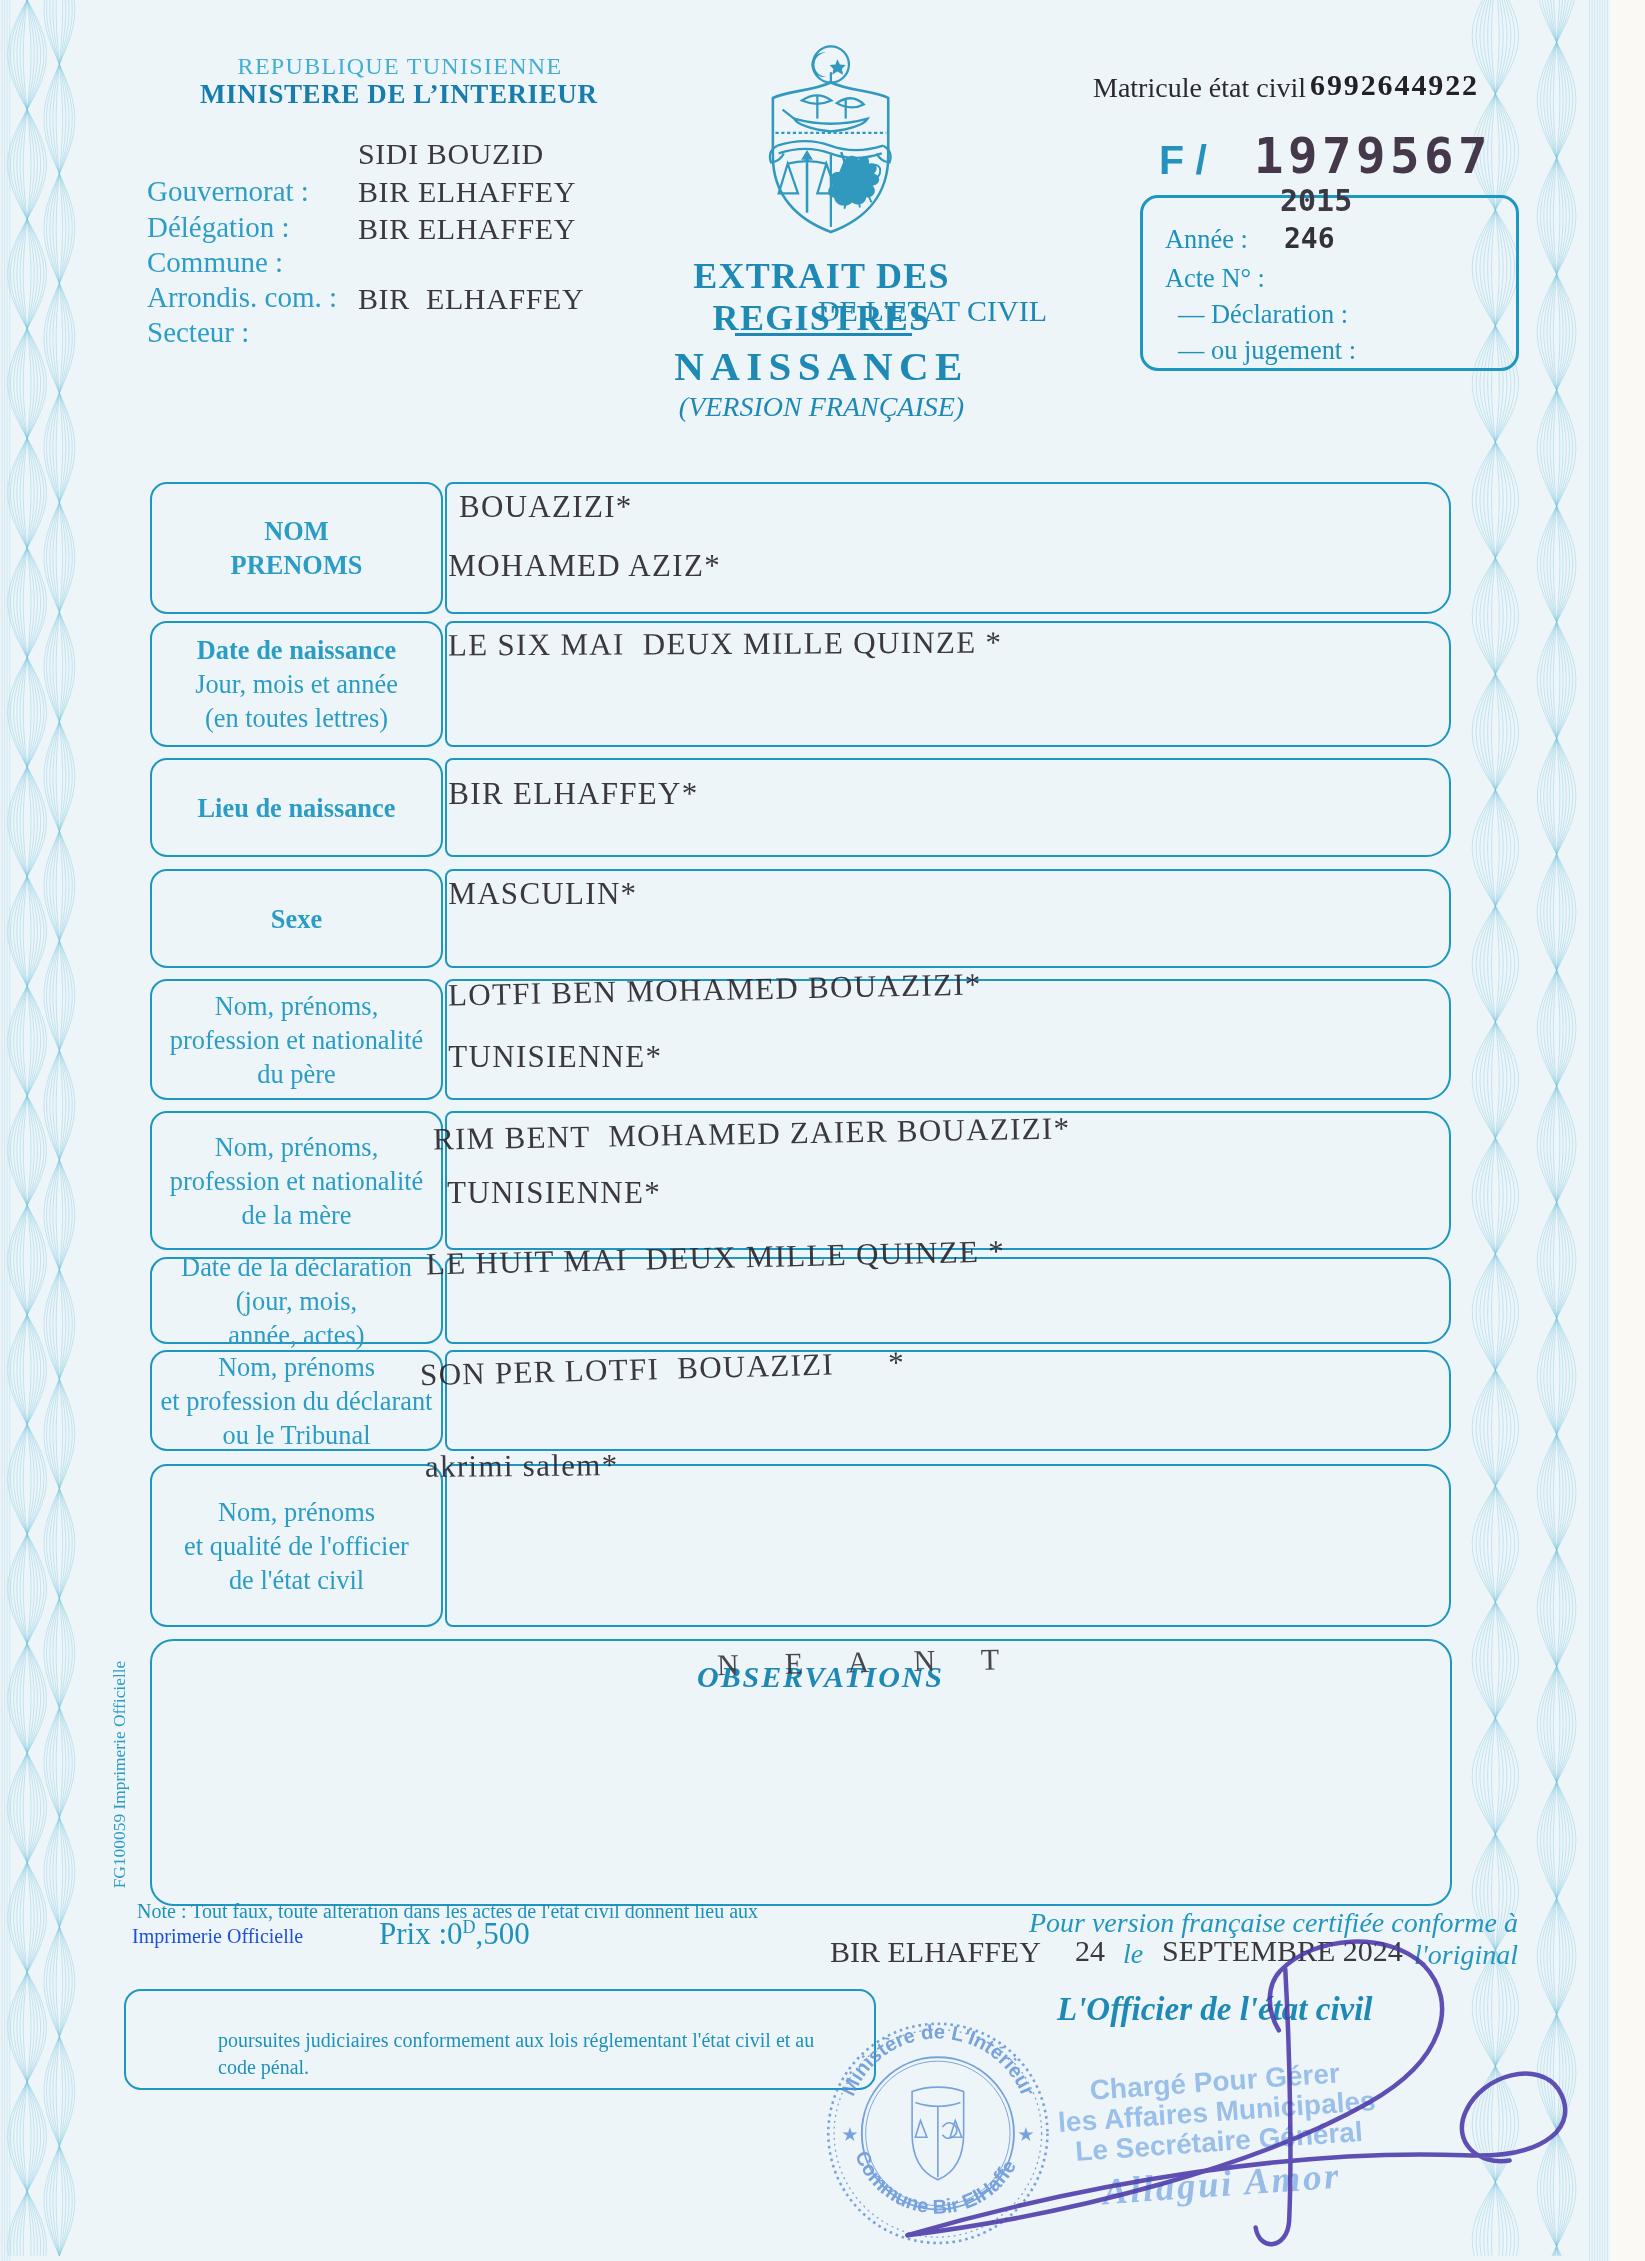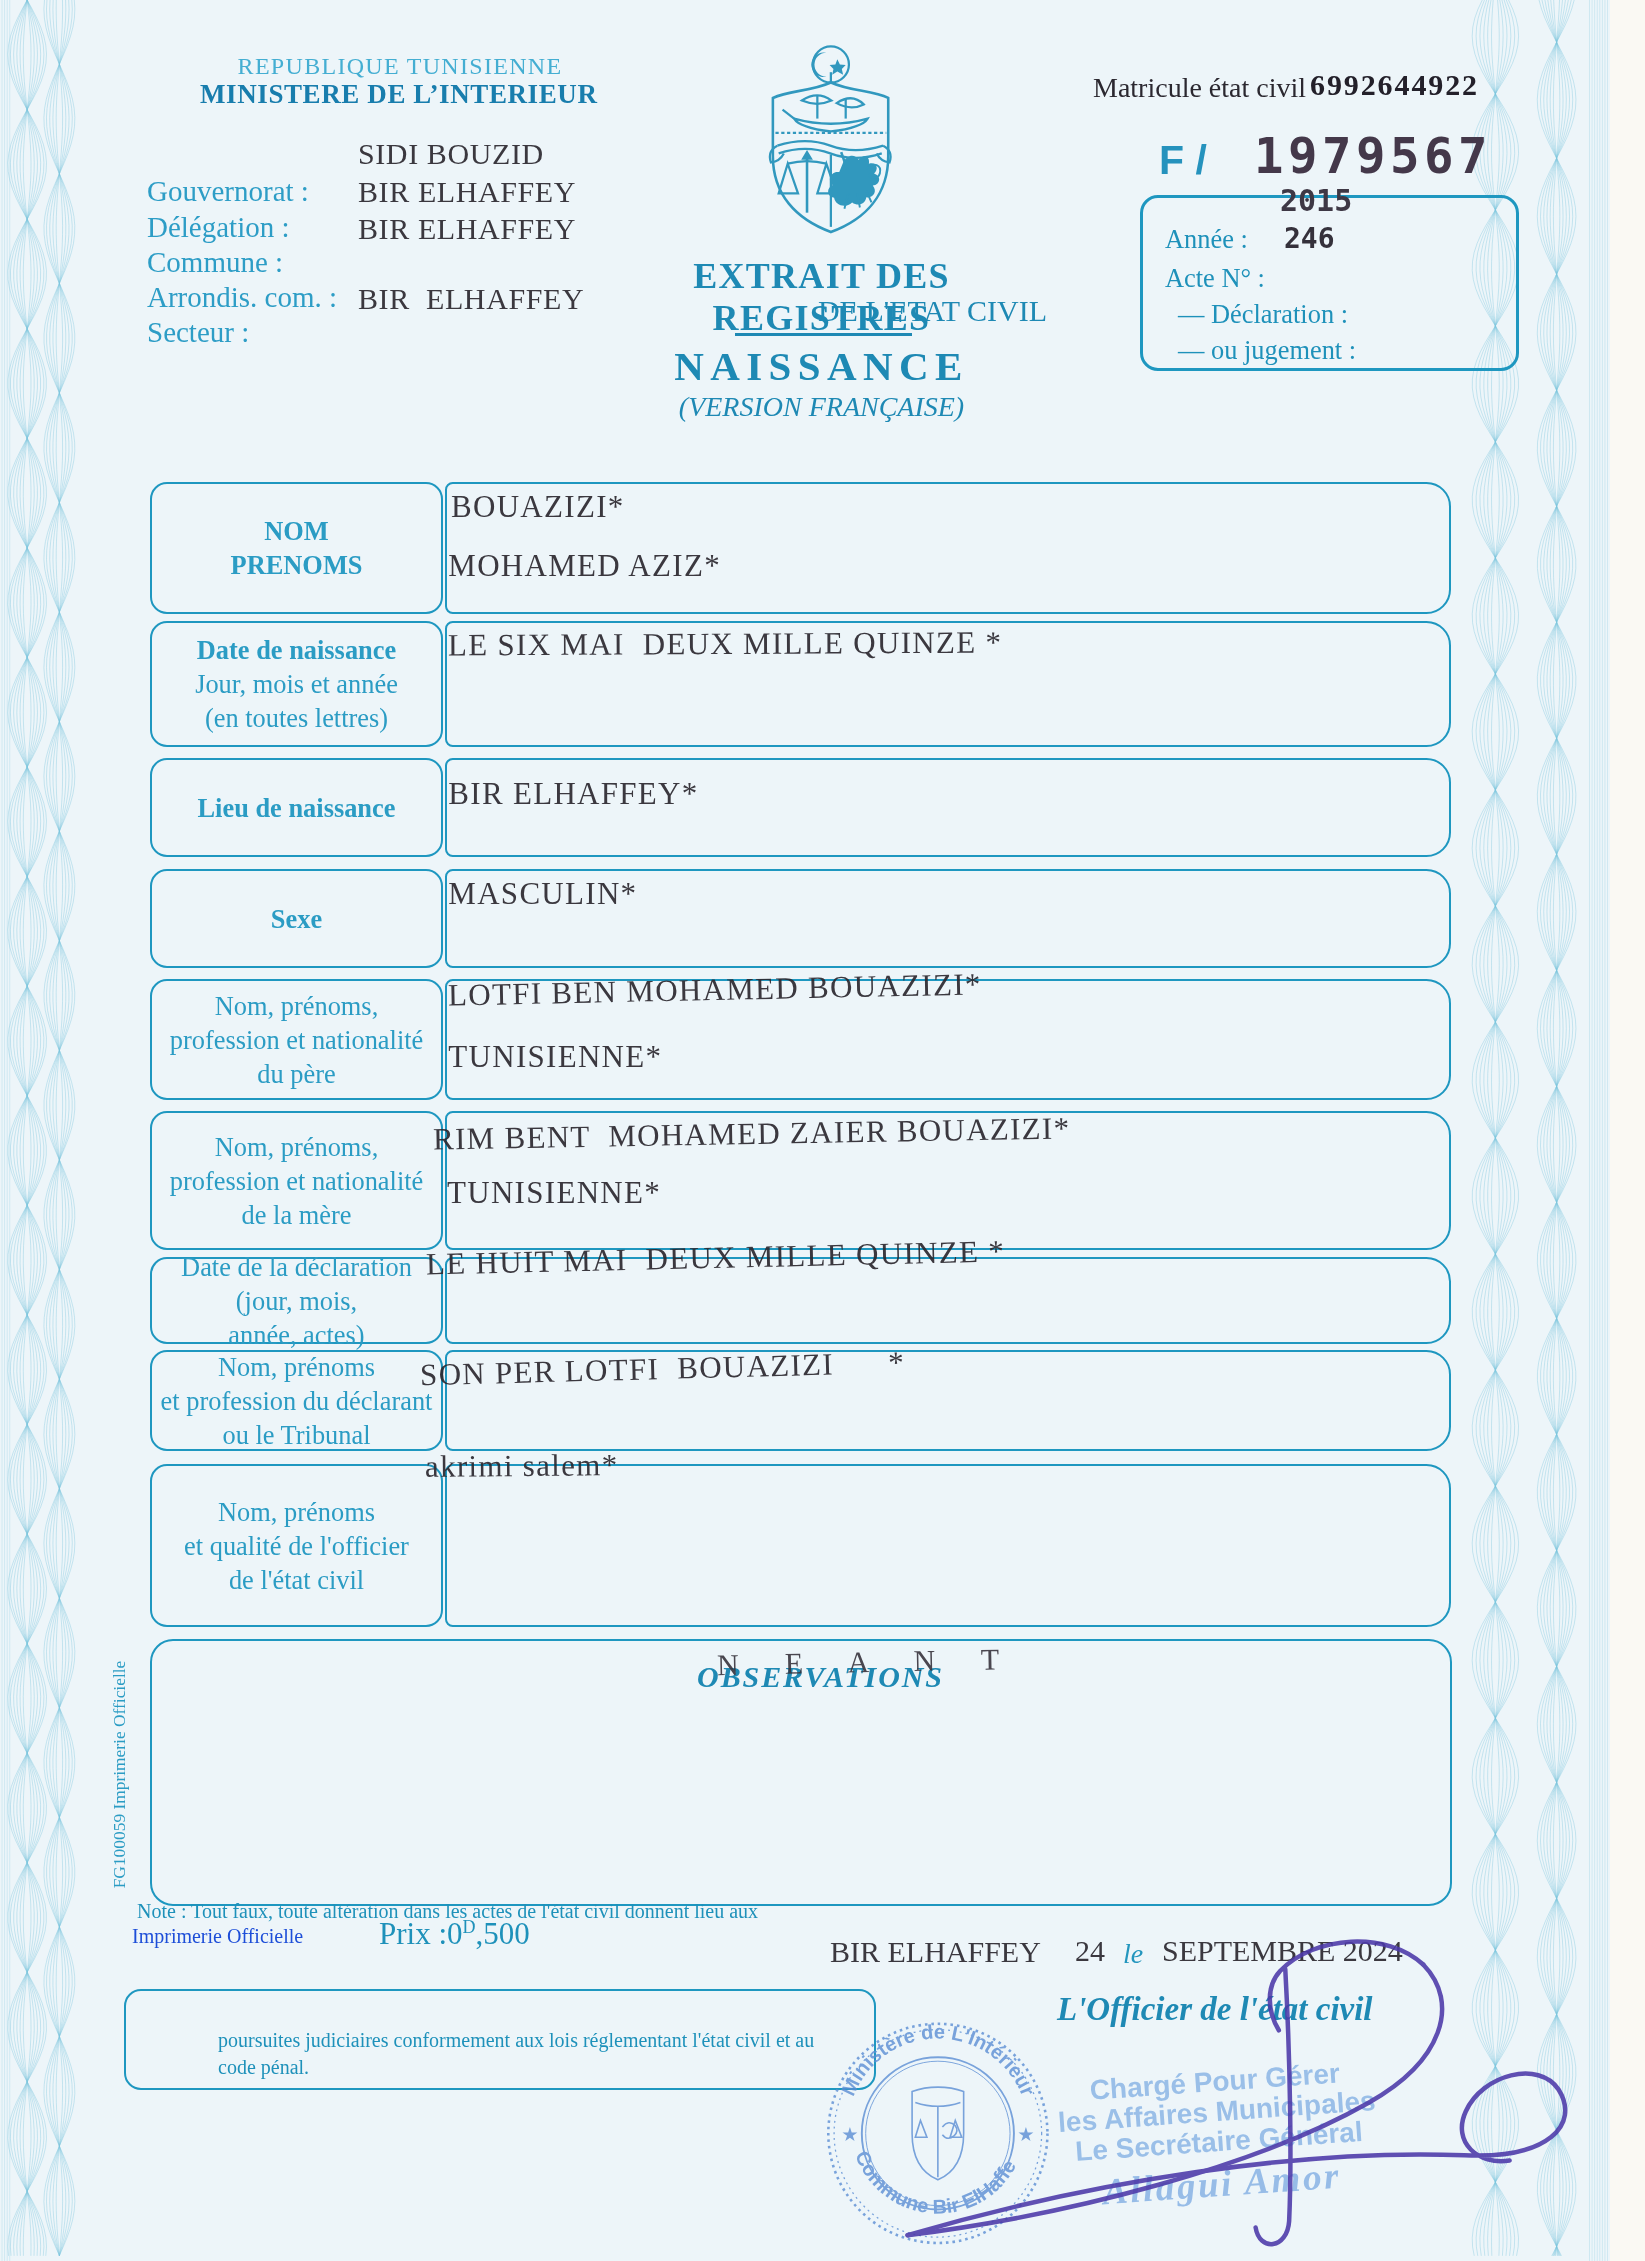--- a/index.html
+++ b/index.html
@@ -157,21 +157,21 @@
   <div class="abs rule"></div>
   <div class="abs title3">NAISSANCE</div>
   <div class="abs title4">(VERSION FRANÇAISE)</div>
 
   <div id="rows">
       <div class="abs lblbox" style="top: 482px; height: 128px;">
         <div class="lblline" style="font-weight: bold;">NOM</div>
         <div class="lblline" style="font-weight: bold;">PRENOMS</div>
       </div>
       <div class="abs valbox" style="top: 482px; height: 128px;">
-        <div class="rowval" style="left: 4px; top: 5.2px; transform: rotate(0deg);">BOUAZIZI*</div>
+        <div class="rowval" style="left: 12px; top: 5.2px; transform: rotate(0deg);">BOUAZIZI*</div>
         <div class="rowval" style="left: 1.3px; top: 64px; transform: rotate(0deg);">MOHAMED AZIZ*</div>
       </div>
       <div class="abs lblbox" style="top: 621px; height: 122px;">
         <div class="lblline" style="font-weight: bold;">Date de naissance</div>
         <div class="lblline">Jour, mois et année</div>
         <div class="lblline">(en toutes lettres)</div>
       </div>
       <div class="abs valbox" style="top: 621px; height: 122px;">
         <div class="rowval" style="left: 1.3px; top: 2.6px; transform: rotate(-0.3deg);">LE SIX MAI  DEUX MILLE QUINZE *</div>
       </div>
@@ -237,20 +237,21 @@
   <div class="abs side-code">FG100059   Imprimerie Officielle</div>
 
   <div class="abs imprimerie">Imprimerie Officielle</div>
   <div class="abs prix"><span>Prix :0</span><sup>D</sup><span>,500</span></div>
   <div class="abs note-box"></div>
   <div id="note-lines">
       <div class="abs note-line" style="left: 137px; top: 1900px;">Note : Tout faux, toute altération dans les actes de l'état civil donnent lieu aux</div>
       <div class="abs note-line" style="left: 218px; top: 2029px;">poursuites judiciaires conformement aux lois réglementant l'état civil et au</div>
       <div class="abs note-line" style="left: 218px; top: 2056px;">code pénal.</div>
     </div>
+  <div class="abs certify">Pour version française certifiée conforme à l'original</div>
   <div class="abs place-stamp">BIR ELHAFFEY</div>
   <div class="abs day-stamp">24</div>
   <div class="abs le-print">le</div>
   <div class="abs month-stamp">SEPTEMBRE 2024</div>
   <div class="abs officer">L'Officier de l'état civil</div>
 
   <div class="abs rect-stamp">
     <div id="stamp-lines">
         <div class="ln">Chargé Pour Gérer</div>
         <div class="ln">les Affaires Municipales</div>

